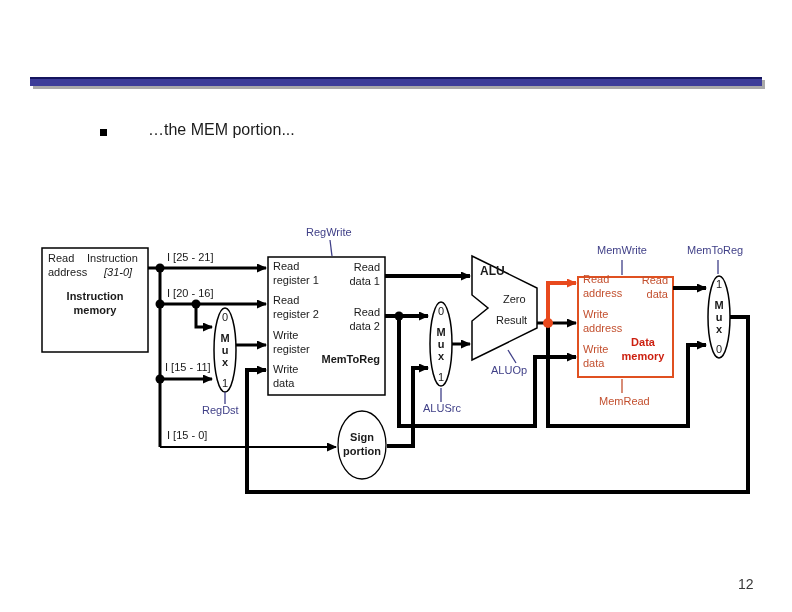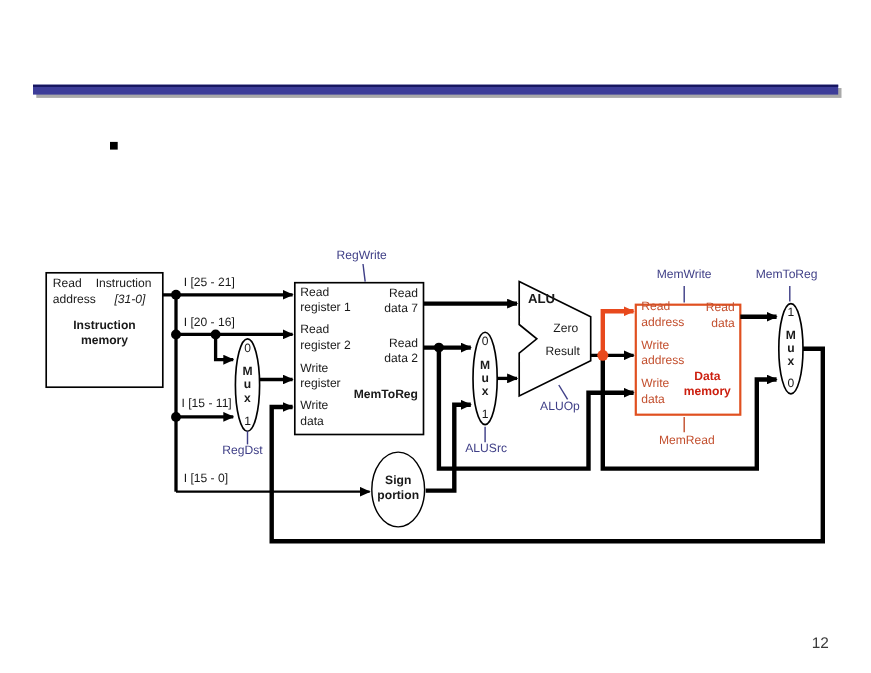--- a/index.html
+++ b/index.html
@@ -24,20 +24,21 @@
   .mux .mid{font-weight:bold;line-height:12px;text-align:center;}
   svg{position:absolute;left:0;top:0;}
 </style>
 </head>
 <body>
 
 <div id="slide">
 
   <div class="abs" id="accent-bar"></div>
   <div class="abs" id="bullet-square"></div>
+  <div class="abs" id="bullet-text">…the MEM portion...</div>
   <div class="abs" id="page-number">12</div>
 
   <svg width="792" height="612" viewBox="0 0 792 612">
     <defs>
       <marker id="ah" markerUnits="userSpaceOnUse" markerWidth="10" markerHeight="9" refX="9" refY="4.5" orient="auto">
         <path d="M0,0 L10,4.5 L0,9 Z" fill="#000"></path>
       </marker>
       <marker id="ahO" markerUnits="userSpaceOnUse" markerWidth="10" markerHeight="9" refX="9" refY="4.5" orient="auto">
         <path d="M0,0 L10,4.5 L0,9 Z" fill="#e8491d"></path>
       </marker>
@@ -123,21 +124,21 @@
   <div class="abs lbl two" style="left:273px;top:328px;">
     <div>Write</div>
       <div>register</div>
   </div>
   <div class="abs lbl two" style="left:273px;top:362px;">
     <div>Write</div>
       <div>data</div>
   </div>
   <div class="abs lbl two rt" style="left:318px;top:260px;width:62px;">
     <div>Read</div>
-      <div>data 7</div>
+      <div>data 1</div>
   </div>
   <div class="abs lbl two rt" style="left:318px;top:305px;width:62px;">
     <div>Read</div>
       <div>data 2</div>
   </div>
   <div class="abs lbl b rt" style="left:310px;top:353px;width:70px;">MemToReg</div>
 
   <div class="abs lbl b" style="left:480px;top:265px;font-size:12px;">ALU</div>
   <div class="abs lbl" style="left:503px;top:293px;">Zero</div>
   <div class="abs lbl" style="left:496px;top:314px;">Result</div>

